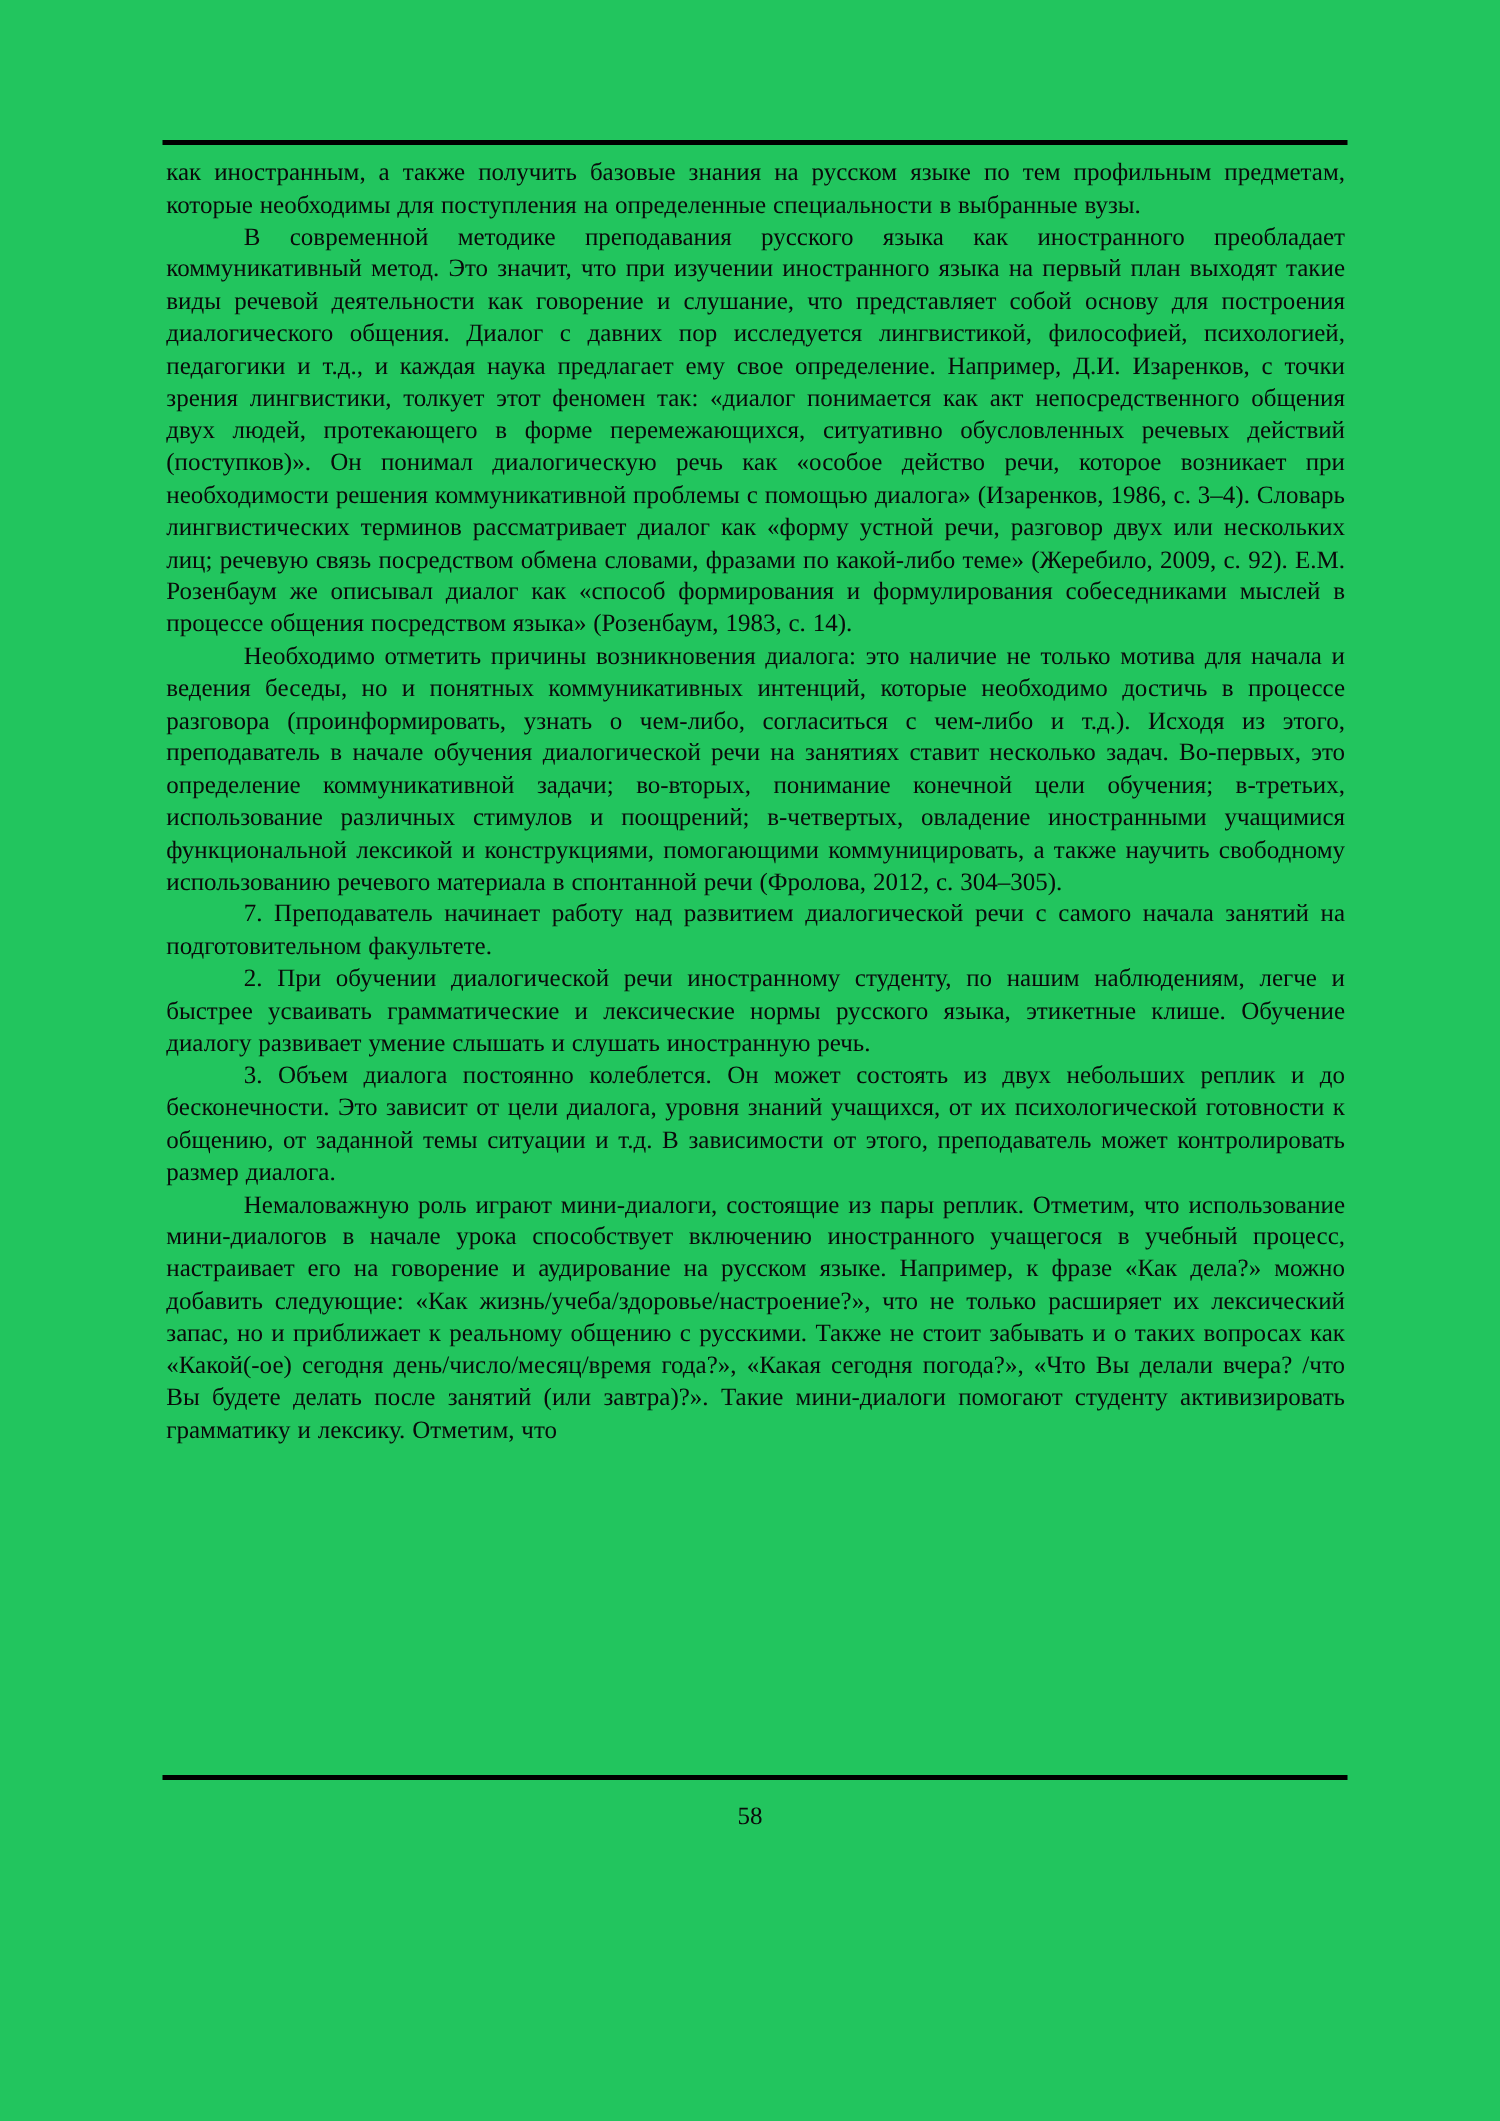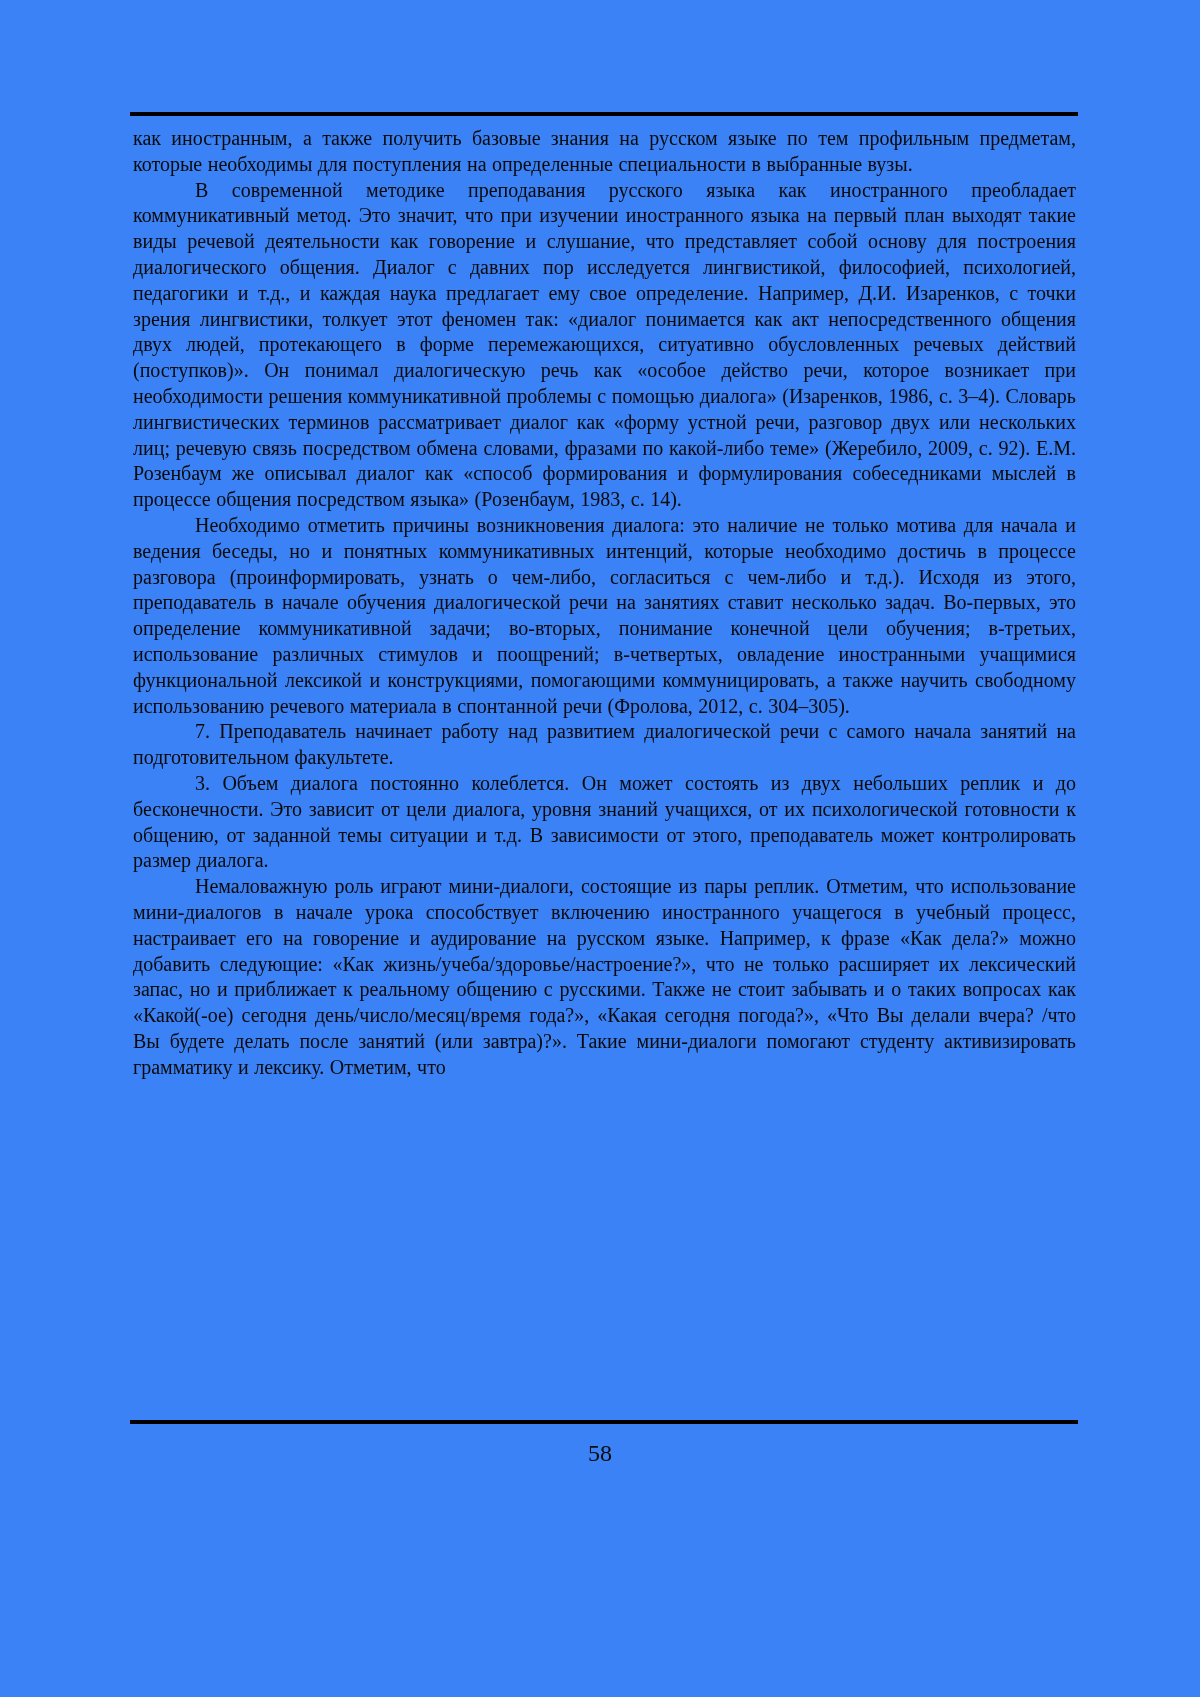--- a/index.html
+++ b/index.html
@@ -4,21 +4,21 @@
 <style>
   html, body {
     margin: 0;
     padding: 0;
     background: #ffffff;
   }
   .page {
     position: relative;
     width: 1200px;
     height: 1697px;
-    background: #3b82f6;
+    background: #22c55e;
     font-family: "Liberation Serif", "DejaVu Serif", serif;
     color: #0a0a0a;
     overflow: hidden;
   }
   .rule {
     position: absolute;
     left: 130px;
     width: 948px;
     height: 4px;
     background: #000000;
@@ -41,36 +41,37 @@
   }
   .para.no-indent {
     text-indent: 0;
   }
   .page-number {
     position: absolute;
     left: 0;
     top: 1441px;
     width: 100%;
     text-align: center;
-    font-size: 24px;
+    font-size: 20px;
     line-height: 24px;
   }
 </style>
 </head>
 <body>
 
 <div class="page">
 
   <div class="rule top-rule"></div>
 
   <div class="text-block">
     <p class="para no-indent">как иностранным, а также получить базовые знания на русском языке по тем профильным предметам, которые необходимы для поступления на определенные специальности в выбранные вузы.</p>
     <p class="para">В современной методике преподавания русского языка как иностранного преобладает коммуникативный метод. Это значит, что при изучении иностранного языка на первый план выходят такие виды речевой деятельности как говорение и слушание, что представляет собой основу для построения диалогического общения. Диалог с давних пор исследуется лингвистикой, философией, психологией, педагогики и т.д., и каждая наука предлагает ему свое определение. Например, Д.И. Изаренков, с точки зрения лингвистики, толкует этот феномен так: «диалог понимается как акт непосредственного общения двух людей, протекающего в форме перемежающихся, ситуативно обусловленных речевых действий (поступков)». Он понимал диалогическую речь как «особое действо речи, которое возникает при необходимости решения коммуникативной проблемы с помощью диалога» (Изаренков, 1986, с. 3–4). Словарь лингвистических терминов рассматривает диалог как «форму устной речи, разговор двух или нескольких лиц; речевую связь посредством обмена словами, фразами по какой-либо теме» (Жеребило, 2009, с. 92). Е.М. Розенбаум же описывал диалог как «способ формирования и формулирования собеседниками мыслей в процессе общения посредством языка» (Розенбаум, 1983, с. 14).</p>
     <p class="para">Необходимо отметить причины возникновения диалога: это наличие не только мотива для начала и ведения беседы, но и понятных коммуникативных интенций, которые необходимо достичь в процессе разговора (проинформировать, узнать о чем-либо, согласиться с чем-либо и т.д.). Исходя из этого, преподаватель в начале обучения диалогической речи на занятиях ставит несколько задач. Во-первых, это определение коммуникативной задачи; во-вторых, понимание конечной цели обучения; в-третьих, использование различных стимулов и поощрений; в-четвертых, овладение иностранными учащимися функциональной лексикой и конструкциями, помогающими коммуницировать, а также научить свободному использованию речевого материала в спонтанной речи (Фролова, 2012, с. 304–305).</p>
     <p class="para">7. Преподаватель начинает работу над развитием диалогической речи с самого начала занятий на подготовительном факультете.</p>
+    <p class="para">2. При обучении диалогической речи иностранному студенту, по нашим наблюдениям, легче и быстрее усваивать грамматические и лексические нормы русского языка, этикетные клише. Обучение диалогу развивает умение слышать и слушать иностранную речь.</p>
     <p class="para">3. Объем диалога постоянно колеблется. Он может состоять из двух небольших реплик и до бесконечности. Это зависит от цели диалога, уровня знаний учащихся, от их психологической готовности к общению, от заданной темы ситуации и т.д. В зависимости от этого, преподаватель может контролировать размер диалога.</p>
     <p class="para">Немаловажную роль играют мини-диалоги, состоящие из пары реплик. Отметим, что использование мини-диалогов в начале урока способствует включению иностранного учащегося в учебный процесс, настраивает его на говорение и аудирование на русском языке. Например, к фразе «Как дела?» можно добавить следующие: «Как жизнь/учеба/здоровье/настроение?», что не только расширяет их лексический запас, но и приближает к реальному общению с русскими. Также не стоит забывать и о таких вопросах как «Какой(-ое) сегодня день/число/месяц/время года?», «Какая сегодня погода?», «Что Вы делали вчера? /что Вы будете делать после занятий (или завтра)?». Такие мини-диалоги помогают студенту активизировать грамматику и лексику. Отметим, что</p>
   </div>
 
   <div class="rule bottom-rule"></div>
 
   <div class="page-number">58</div>
 
 </div>
 

